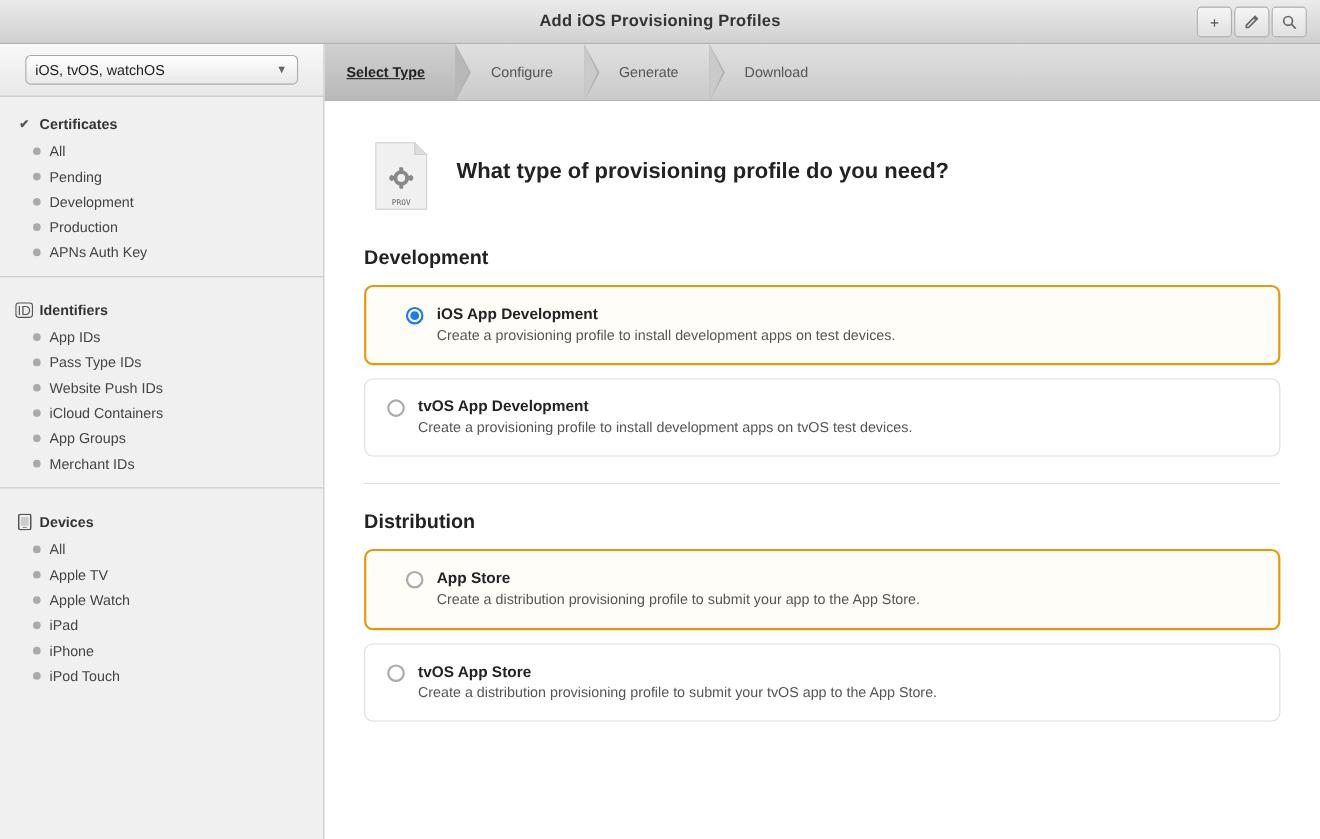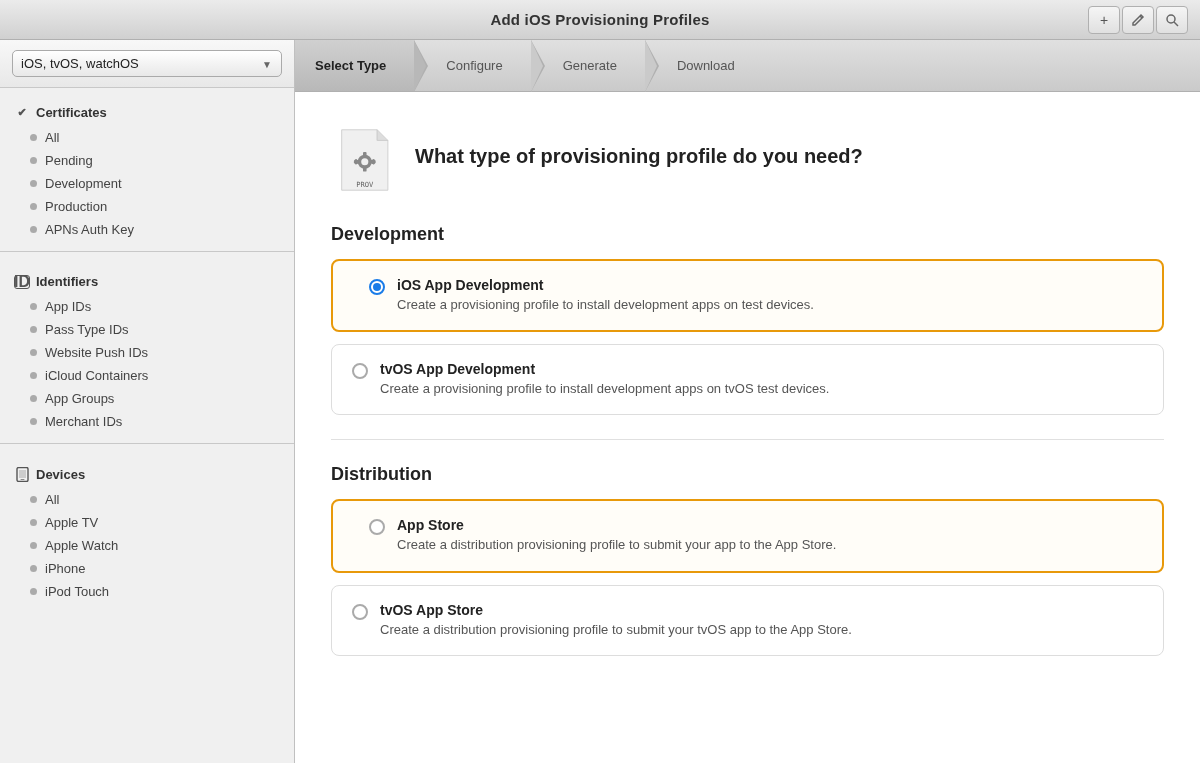--- a/index.html
+++ b/index.html
@@ -63,21 +63,21 @@
       width: 295px;
       background: #f0f0f0;
       border-right: 1px solid #c0c0c0;
       display: flex;
       flex-direction: column;
       overflow-y: auto;
       flex-shrink: 0;
     }
 
     .sidebar-dropdown {
-      padding: 10px 12px;
+      padding: 10px 23px;
       border-bottom: 1px solid #c8c8c8;
       background: linear-gradient(to bottom, #f8f8f8, #e8e8e8);
     }
     .sidebar-dropdown select {
       width: 100%;
       padding: 5px 8px;
       font-size: 13px;
       background: linear-gradient(to bottom, #fff, #e8e8e8);
       border: 1px solid #aaa;
       border-radius: 5px;
@@ -168,20 +168,21 @@
       font-size: 13px;
       font-weight: 500;
       color: #555;
       position: relative;
       cursor: pointer;
     }
     .step.active {
       background: linear-gradient(to bottom, #d0d0d0, #b8b8b8);
       color: #222;
       font-weight: 700;
+      text-decoration: underline;
     }
     .step-arrow {
       position: absolute;
       right: -12px;
       top: 0;
       width: 0;
       height: 0;
       border-top: 26px solid transparent;
       border-bottom: 26px solid transparent;
       border-left: 12px solid #cacaca;
@@ -360,21 +361,21 @@
       <div class="sidebar-item">
         <span class="sidebar-item-dot"></span>
         <span>APNs Auth Key</span>
       </div>
     </div>
 
     <div class="sidebar-divider"></div>
 
     <div class="sidebar-section">
       <div class="sidebar-section-header">
-        <span class="section-icon" style="font-size:16px;font-weight:700;border:1.5px solid #555;border-radius:3px;padding:0 2px;line-height:14px;height:14px;">ID</span>
+        <span class="section-icon" style="font-size:12px;font-weight:400;border:1.5px solid #555;border-radius:3px;padding:0 2px;line-height:14px;height:14px;">ID</span>
         <span>Identifiers</span>
       </div>
       <div class="sidebar-item">
         <span class="sidebar-item-dot"></span>
         <span>App IDs</span>
       </div>
       <div class="sidebar-item">
         <span class="sidebar-item-dot"></span>
         <span>Pass Type IDs</span>
       </div>
@@ -416,20 +417,24 @@
       <div class="sidebar-item">
         <span class="sidebar-item-dot"></span>
         <span>Apple TV</span>
       </div>
       <div class="sidebar-item">
         <span class="sidebar-item-dot"></span>
         <span>Apple Watch</span>
       </div>
       <div class="sidebar-item">
         <span class="sidebar-item-dot"></span>
+        <span>iPad</span>
+      </div>
+      <div class="sidebar-item">
+        <span class="sidebar-item-dot"></span>
         <span>iPhone</span>
       </div>
       <div class="sidebar-item">
         <span class="sidebar-item-dot"></span>
         <span>iPod Touch</span>
       </div>
     </div>
   </div>
 
   <div class="content">

